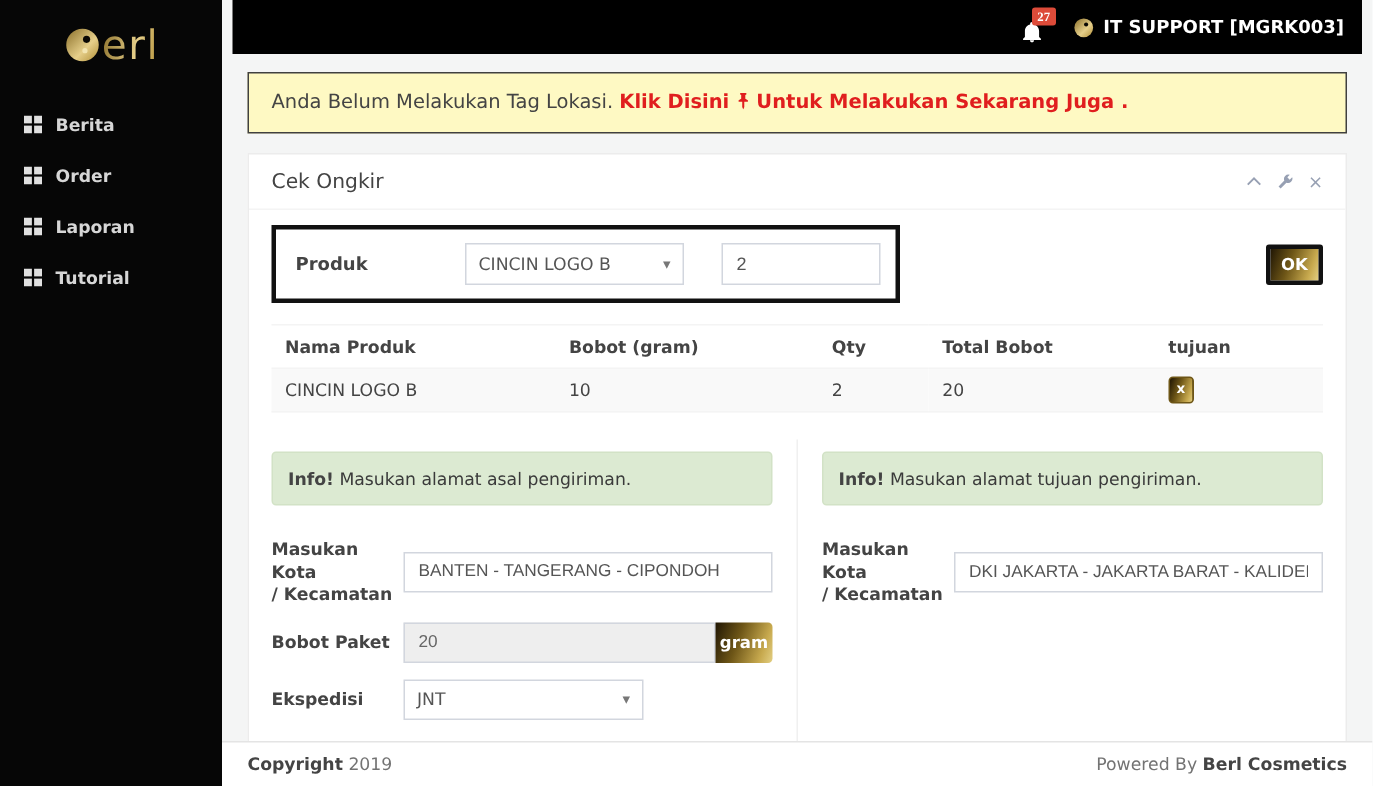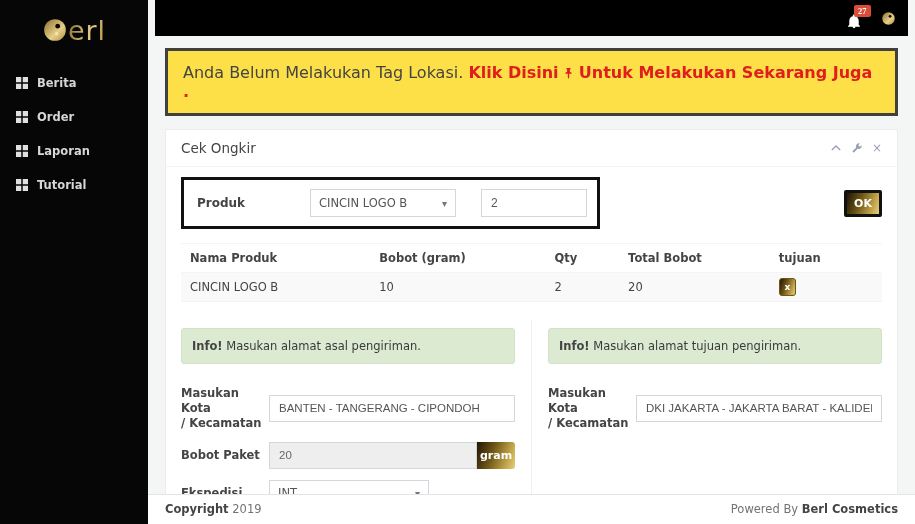--- a/index.html
+++ b/index.html
@@ -16,21 +16,21 @@
   .nav { margin-top:6px; }
   .nav-item { display:flex; align-items:center; gap:9px; padding:10px 16px; color:#d6d6d6; font-size:11.5px; font-weight:bold; cursor:pointer; }
   
   .main { margin-left:148px; height:524px; display:flex; flex-direction:column; }
   .navbar { height:36px; background:#000; margin:0 7px; display:flex; align-items:center; justify-content:flex-end; gap:20px; padding:0 12px; flex:0 0 auto; }
   .bell-wrap { position:relative; cursor:pointer; padding-top:6px;font-family:Liberation Serif, serif; }
   .badge { position:absolute; top:-3px; left:7px; background:#dd4b39; color:#fff; font-size:8.5px; font-weight:bold; padding:1px 4px; border-radius:2px; }
   .user { display:flex; align-items:center; gap:6px; color:#fff; font-weight:bold; font-size:12px; cursor:pointer; }
   .content { flex:1 1 auto; padding:12px 17px 0; overflow:hidden; }
   
-  .alert-box { background:#fde047; border:3px solid #404040; padding:12px 15px; font-size:16px; color:#444; margin-bottom:13px; }
+  .alert-box { background:#fef9c3; border:1px solid #404040; padding:12px 15px; font-size:13px; color:#444; margin-bottom:13px; }
   .alert-link { color:#e01e1e; font-weight:bold; text-decoration:none; cursor:pointer; }
   
   .panel { background:#fff; border:1px solid #ececec; }
   .panel-header { display:flex; justify-content:space-between; align-items:center; padding:10px 15px; border-bottom:1px solid #f4f4f4; }
   .panel-title { font-size:13.5px; color:#444; }
   .panel-tools { display:flex; gap:10px; align-items:center; color:#97a0b3; }
   .tool-btn { cursor:pointer; display:flex; align-items:center; font-size:12px; color:#97a0b3; }
   .panel-body { padding:10px 15px 8px; }
   
   .produk-row { display:flex; align-items:center; margin-bottom:14px;justify-content:space-between; }
@@ -149,20 +149,21 @@
       </span>
     </div>
     <div class="user">
       <span>
         <svg width="15" height="15" viewBox="0 0 24 24">
           <circle cx="12" cy="12" r="10" fill="url(#gld)"></circle>
           <path d="M12 2a10 10 0 0 0 0 20 7.5 7.5 0 0 1 0-20z" fill="#0a0804" opacity="0.75"></path>
           <circle cx="14.5" cy="8.5" r="2.2" fill="#0a0804"></circle>
         </svg>
       </span>
+      <span>IT SUPPORT [MGRK003]</span>
     </div>
   </header>
 
   <div class="content">
 
     <div class="alert-box">
       <span>Anda Belum Melakukan Tag Lokasi. </span><a class="alert-link"><span>Klik Disini </span><span style="display:inline-block;vertical-align:-1px;"><svg width="9" height="11" viewBox="0 0 12 16" fill="#e01e1e">
               <path d="M3 0h6v1.5l-1 .5v3.5L10.5 7v1.5H7v5L6 16l-1-2.5v-5H1.5V7L4 5.5V2l-1-.5z"></path>
             </svg></span><span> Untuk Melakukan Sekarang Juga .</span></a>
     </div>

